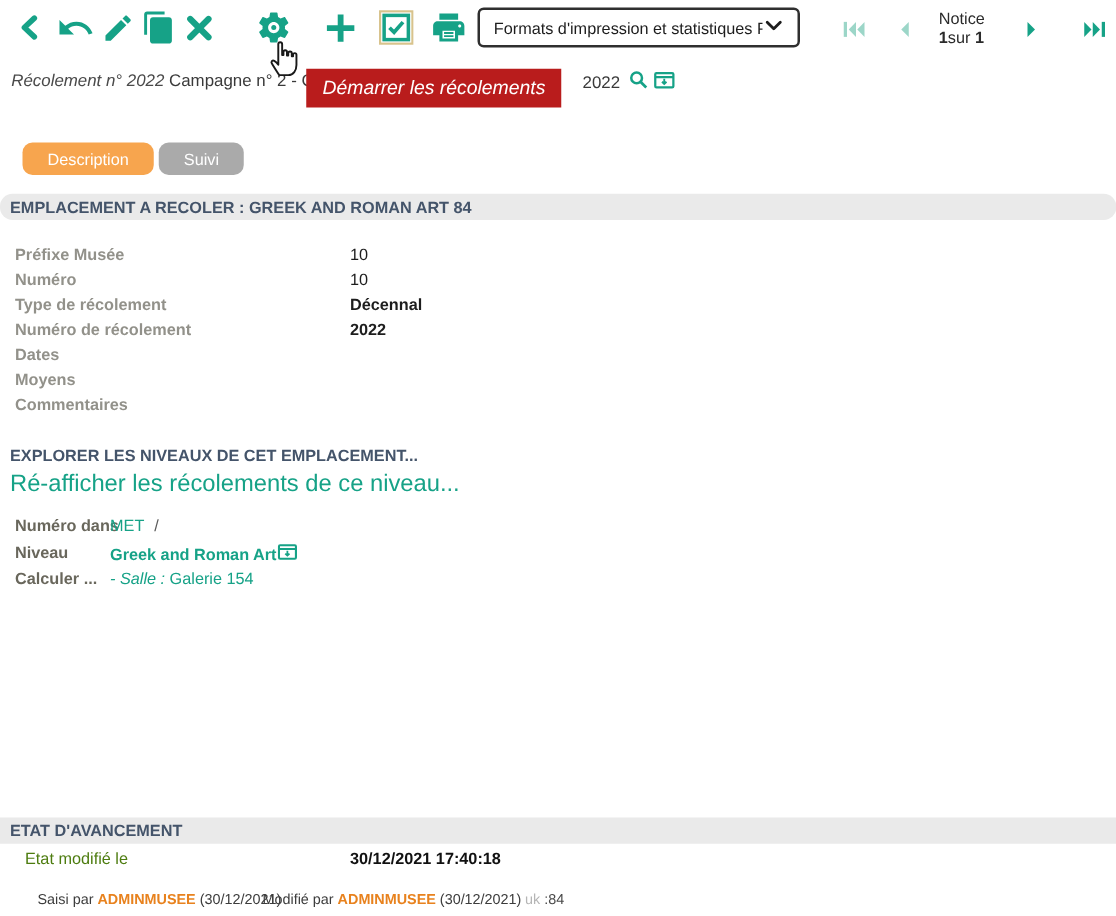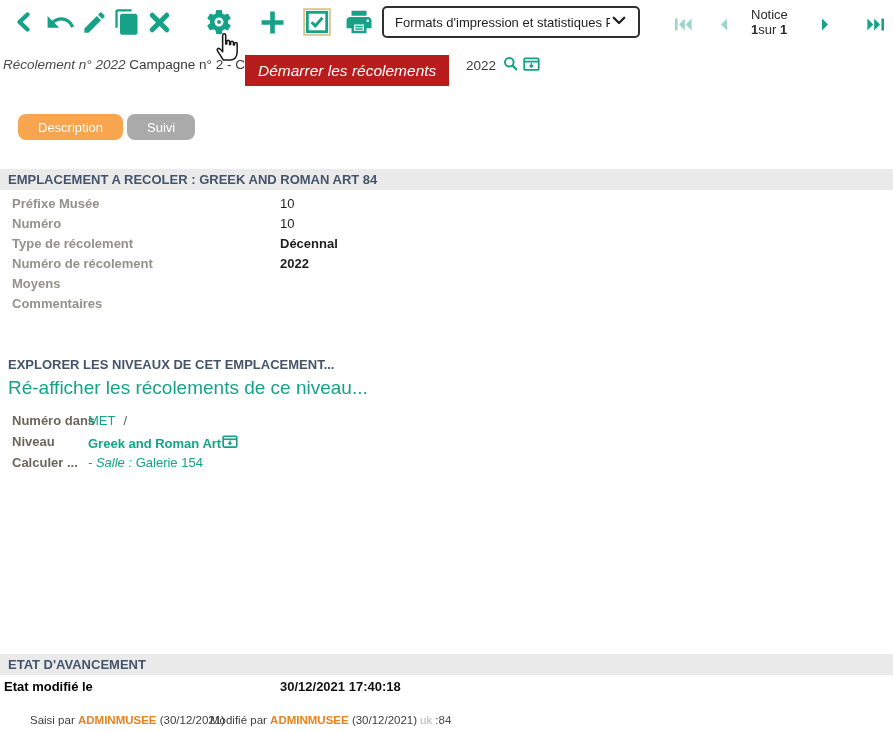--- a/index.html
+++ b/index.html
@@ -22,40 +22,40 @@
   }
   .dropdown .dd-label { font-size:13px; color:#1d1d1d; white-space:nowrap; overflow:hidden; }
   .nav { margin-left:26px; display:flex; align-items:flex-end;gap:8px; }
   .nav .navbtn { padding:0 8px; cursor:pointer; display:flex; align-items:center; }
   .nav .notice { font-size:13px; color:#2b2b2b; margin:0 8px 0 6px; }
   .nav .notice b { font-weight:bold; }
   .nav .notice .sur { font-weight:normal; }
 
   
   .breadcrumb { position:absolute; top:57px; left:3px; font-size:13.5px; color:#3a3a3a; white-space:nowrap; }
-  .breadcrumb .it { font-style:italic; color:#4a4a4a; }
+  .breadcrumb .it { font-style:italic; color:#4a4a4a;margin-left:6px; }
   .crumb-right { position:absolute; top:56px; left:466px; display:flex; align-items:center; gap:4px;
                  font-size:13.5px; color:#3a3a3a; }
 
   
   .tooltip { position:absolute; top:55px; left:245px; height:31px; background:#b91c1c;
              color:#fff; font-size:15.5px; line-height:31px; padding:0 13px; z-index:5; white-space:nowrap;font-style:italic; }
   .cursor-hand { position:absolute; top:26px; left:211px; z-index:9; pointer-events:none; }
 
   
   .tabs { position:absolute; top:114px; left:18px; display:flex; gap:4px; }
   .tab { height:26px; border-radius:8px; color:#fff; font-size:13px;
          display:flex; align-items:center; justify-content:center; padding:0 20px; cursor:pointer; }
   .tab.active { background:#f7a54e; }
   .tab.inactive { background:#aaaaaa; }
 
   
   .secbar { position:absolute; left:0; right:0; height:21px; background:#eaeaea;
             font-size:13px; font-weight:bold; color:#44546a; line-height:21px; padding-left:8px; }
-  .bar-emplacement { top:169px; }
+  .bar-emplacement { top:155px;border-radius:10px; }
   .bar-etat { top:654px; }
 
   
   .rows { position:absolute; top:194px; left:0; right:0; }
   .frow { height:20px; position:relative; font-size:13px; }
   .frow .lbl { position:absolute; left:12px; top:2px; color:#92918a; font-weight:bold; }
   .frow .val { position:absolute; left:280px; top:2px; color:#1d1d1d; }
   .frow .val.v-bold { font-weight:bold; }
   .teal-link { color:#16a287; text-decoration:none; cursor:pointer; }
   .teal-link b { font-weight:bold; }
@@ -66,21 +66,21 @@
   .loc-rows { position:absolute; top:411px; left:0; }
   .lrow { height:21px; position:relative; font-size:13px; white-space:nowrap; }
   .lrow .llbl { position:absolute; left:12px; top:2px; color:#69675c; font-weight:bold; }
   .lrow .lval { position:absolute; left:88px; top:2px; display:flex; align-items:center; gap:2px; }
   .sep { color:#5a5a5a; margin-left:6px; }
   .niveau-link { font-weight:bold; display:flex; align-items:center; }
   .salle-it { font-style:italic; }
 
   
   .etat-row { position:absolute; top:679px; left:0; right:0; font-size:13px; }
-  .etat-row .lbl { position:absolute; left:4px; color:#000000; font-weight:bold; }
+  .etat-row .lbl { position:absolute; left:20px; color:#4d7c0f; font-weight:normal; }
   .etat-row .val { position:absolute; left:280px; color:#111; font-weight:bold; }
 
   
   .footer { position:absolute; top:714px; left:0; right:0; font-size:11.5px; color:#3c3c3c; }
   .footer .blk { position:absolute; white-space:nowrap; }
   .f-saisi { left:30px; }
   .f-modif { left:210px; }
   .f-uk { left:420px; }
   .user { color:#e8821e; font-weight:bold; }
   .uk-lbl { color:#b5b5b5; }
@@ -241,20 +241,24 @@
       <span class="lbl">Numéro</span>
       <span class="val">10</span>
     </div>
   <div class="frow">
       <span class="lbl">Type de récolement</span>
       <span class="val v-bold">Décennal</span>
     </div>
   <div class="frow">
       <span class="lbl">Numéro de récolement</span>
       <span class="val v-bold">2022</span>
+    </div>
+  <div class="frow">
+      <span class="lbl">Dates</span>
+      <span class="val"></span>
     </div>
   <div class="frow">
       <span class="lbl">Moyens</span>
       <span class="val"></span>
     </div>
   <div class="frow">
       <span class="lbl">Commentaires</span>
       <span class="val"></span>
     </div>
 </div>

